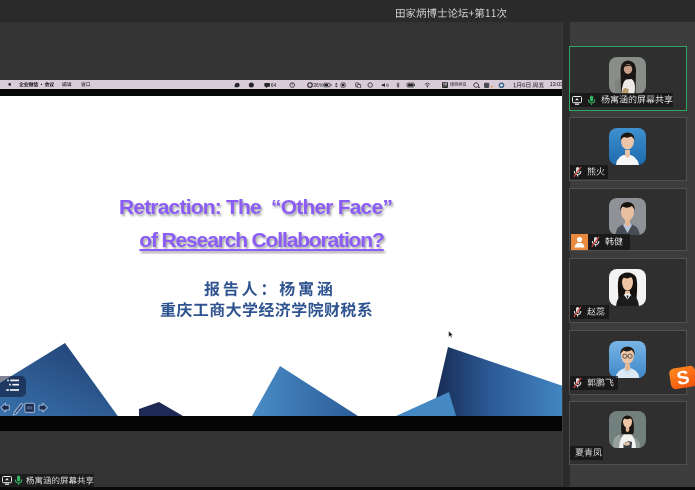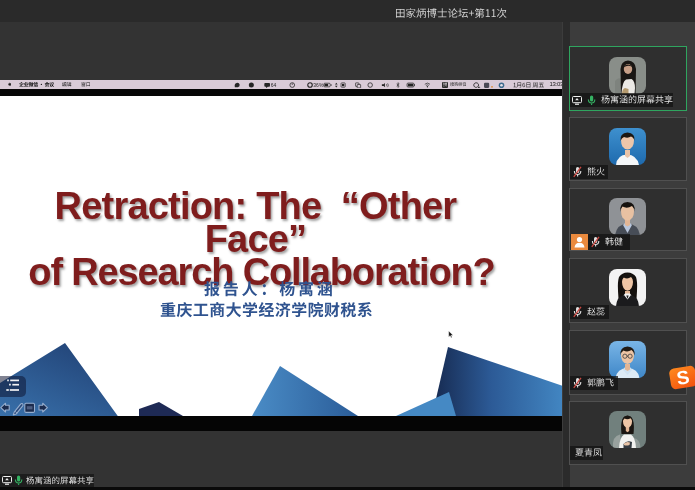--- a/index.html
+++ b/index.html
@@ -108,23 +108,23 @@
           <path d="M88 0H490V-76H343V-733H273C233 -710 186 -693 121 -681V-623H252V-76H88Z M745 -787V-479C745 -318 729 -115 567 27C584 37 613 65 624 81C722 -5 772 -118 797 -232H1280V-32C1280 -10 1273 -3 1249 -2C1226 -1 1145 0 1062 -3C1075 18 1089 53 1094 76C1201 76 1268 75 1307 61C1344 48 1359 23 1359 -31V-787ZM821 -714H1280V-546H821ZM821 -475H1280V-305H810C818 -364 821 -422 821 -475Z M1823 13C1937 13 2034 -83 2034 -225C2034 -379 1954 -455 1830 -455C1773 -455 1709 -422 1664 -367C1668 -594 1751 -671 1853 -671C1897 -671 1941 -649 1969 -615L2021 -671C1980 -715 1925 -746 1849 -746C1707 -746 1578 -637 1578 -350C1578 -108 1683 13 1823 13ZM1666 -294C1714 -362 1770 -387 1815 -387C1904 -387 1947 -324 1947 -225C1947 -125 1893 -59 1823 -59C1731 -59 1676 -142 1666 -294Z M2313 -352H2812V-71H2313ZM2313 -426V-697H2812V-426ZM2236 -772V69H2313V4H2812V64H2892V-772Z M3399 -792V-468C3399 -313 3389 -108 3284 38C3301 47 3331 71 3344 86C3457 -69 3473 -302 3473 -468V-722H4056V-15C4056 2 4049 8 4031 9C4014 10 3952 11 3887 8C3898 27 3909 60 3912 79C4002 79 4056 78 4087 66C4119 54 4131 32 4131 -15V-792ZM3718 -702V-615H3539V-555H3718V-457H3514V-395H4004V-457H3790V-555H3979V-615H3790V-702ZM3563 -311V8H3632V-48H3952V-311ZM3632 -250H3882V-108H3632Z M4409 -451V-378H4597C4577 -258 4556 -141 4536 -49H4290V25H5180V-49H4976C4991 -180 5006 -338 5013 -449L4955 -455L4941 -451H4688L4722 -669H5109V-743H4354V-669H4640C4631 -601 4620 -526 4609 -451ZM4618 -49C4636 -140 4657 -257 4677 -378H4929C4922 -285 4910 -156 4897 -49Z" fill="#1a1a1a"></path>
         </g>
       </svg>
     </div>
   <div class="abs" style="left:549.5px;top:1.3px;font-size:6px;color:#1a1a1a;letter-spacing:-0.3px;font-family:'Liberation Sans',sans-serif;">13:03</div>
 </div>
 
 <div class="abs" style="left:0;top:89px;width:563px;height:7px;background:#060606;"></div>
 
 <div id="slide" class="abs" style="left:0;top:96px;width:563px;height:320px;background:#ffffff;overflow:hidden;">
-  <div class="abs" style="left:0;top:94px;width:511px;text-align:center;font-weight:bold;font-size:38px;line-height:33px;color:#7f1d1d;text-shadow:1.5px 2px 2.5px rgba(0,0,0,0.38);">
+  <div class="abs" style="left:0;top:94px;width:511px;text-align:center;font-weight:bold;font-size:21px;line-height:33px;color:#8b5cf6;text-shadow:1.5px 2px 2.5px rgba(0,0,0,0.38);">
     <div style="letter-spacing:-0.8px;">Retraction: The&nbsp; “Other Face”</div>
-    <div style="letter-spacing:-1.15px;margin-left:12px;">of Research Collaboration?</div>
+    <div style="letter-spacing:-1.15px;margin-left:12px;text-decoration:underline;">of Research Collaboration?</div>
   </div>
   <div class="abs" style="left:0;top:185px;width:533px;">
     <div style="display:flex;justify-content:center;margin-left:7px;">
         <svg width="131.6" height="17.3" viewBox="0 0 131.6 17.3" style="display:block;">
           <g transform="translate(0,13.76) scale(0.016000)">
             <path d="M535 -358C568 -263 610 -177 664 -104C626 -66 581 -34 529 -7V-358ZM649 -358H805C790 -300 768 -247 738 -199C702 -247 672 -301 649 -358ZM410 -814V86H529V22C552 43 575 71 589 93C647 63 697 27 741 -16C785 26 835 62 892 89C911 57 947 10 975 -14C917 -37 865 -70 819 -111C882 -203 923 -316 943 -446L866 -469L845 -465H529V-703H793C789 -644 784 -616 774 -606C765 -597 754 -596 735 -596C713 -596 658 -597 600 -602C616 -576 630 -534 631 -504C693 -502 753 -501 787 -504C824 -507 855 -514 879 -540C902 -566 913 -629 917 -770C918 -784 919 -814 919 -814ZM164 -850V-659H37V-543H164V-373C112 -360 64 -350 24 -342L50 -219L164 -248V-46C164 -29 158 -25 141 -24C126 -24 76 -24 29 -26C45 7 61 57 66 88C145 89 199 86 237 67C274 48 286 17 286 -45V-280L392 -309L377 -426L286 -403V-543H382V-659H286V-850Z M1396 -847C1361 -739 1299 -628 1226 -561C1256 -547 1311 -516 1336 -497C1364 -528 1392 -567 1419 -610H1637V-495H1233V-384H2118V-495H1764V-610H2057V-720H1764V-850H1637V-720H1477C1492 -752 1505 -785 1516 -818ZM1348 -312V93H1471V44H1893V90H2021V-312ZM1471 -67V-202H1893V-67Z M2771 -848C2767 -678 2786 -228 2378 -10C2418 17 2457 56 2478 88C2687 -35 2793 -217 2848 -394C2905 -221 3017 -24 3240 82C3257 48 3291 7 3328 -22C2979 -178 2916 -553 2902 -689C2906 -751 2908 -805 2909 -848Z M3775 -469C3828 -469 3870 -509 3870 -563C3870 -618 3828 -658 3775 -658C3722 -658 3680 -618 3680 -563C3680 -509 3722 -469 3775 -469ZM3775 8C3828 8 3870 -32 3870 -86C3870 -141 3828 -181 3775 -181C3722 -181 3680 -141 3680 -86C3680 -32 3722 8 3775 8Z M4853 -850V-663H4740V-552H4847C4823 -432 4777 -291 4723 -212C4742 -180 4768 -126 4778 -91C4806 -137 4831 -201 4853 -272V89H4965V-391C4985 -349 5004 -305 5015 -275L5089 -360C5072 -391 4992 -512 4965 -547V-552H5063V-663H4965V-850ZM5123 -411C5132 -421 5174 -426 5213 -426H5217C5177 -326 5107 -240 5020 -186C5045 -171 5089 -139 5109 -121C5201 -190 5283 -298 5329 -426H5393C5336 -227 5226 -73 5065 18C5091 34 5136 67 5155 85C5317 -22 5436 -196 5504 -426H5539C5524 -171 5503 -68 5479 -42C5468 -29 5459 -26 5443 -26C5424 -26 5389 -26 5351 -30C5369 1 5382 49 5384 81C5429 84 5473 84 5502 79C5534 73 5558 64 5582 32C5619 -13 5641 -143 5661 -486C5663 -502 5664 -539 5664 -539H5323C5412 -596 5507 -667 5595 -747L5511 -815L5480 -804H5076V-691H5349C5278 -634 5209 -589 5183 -573C5144 -549 5106 -527 5074 -522C5091 -493 5115 -436 5123 -411Z M6165 -443H6314V-401H6165ZM6425 -443H6582V-401H6425ZM6165 -558H6314V-517H6165ZM6425 -558H6582V-517H6425ZM6292 -834C6301 -817 6309 -797 6317 -777H5948V-586H6056V-674H6692V-637H6057V-322H6314V-281H5988V90H6102V-183H6314V-121L6131 -117L6138 -18C6246 -22 6393 -28 6536 -36L6547 -5L6633 -36C6619 -76 6587 -137 6556 -183H6656V-18C6656 -8 6652 -5 6640 -5C6630 -3 6593 -3 6559 -5C6572 21 6586 58 6590 88C6650 88 6695 87 6728 72C6762 57 6771 32 6771 -17V-281H6425V-322H6693V-586H6807V-777H6452C6441 -805 6426 -835 6412 -860ZM6472 -159 6492 -126 6425 -124V-183H6541Z M7126 -750C7176 -722 7246 -679 7278 -650L7350 -746C7315 -773 7243 -812 7195 -837ZM7075 -473C7126 -446 7199 -404 7233 -377L7300 -475C7263 -501 7190 -539 7140 -562ZM7617 -611V-429C7597 -463 7562 -505 7532 -535L7457 -491C7492 -453 7530 -400 7545 -364L7617 -409V-375C7554 -333 7493 -292 7448 -265V-622H7332V-244L7237 -309C7197 -197 7144 -78 7105 -3L7214 62C7255 -30 7297 -138 7332 -237V49H7879V87H7991V-617H7879V-480L7803 -539C7784 -505 7754 -462 7725 -424V-569C7807 -619 7886 -687 7943 -752L7869 -807L7846 -801H7386V-692H7734C7698 -661 7656 -632 7617 -611ZM7879 -221V-55H7448V-243L7491 -172C7530 -199 7573 -232 7617 -265V-186C7617 -175 7613 -173 7602 -172C7591 -172 7554 -172 7522 -173C7534 -146 7548 -105 7551 -77C7610 -77 7654 -78 7685 -94C7717 -110 7725 -136 7725 -184V-274C7767 -238 7805 -199 7827 -170ZM7879 -260C7852 -289 7815 -322 7777 -352C7809 -387 7845 -431 7879 -470Z" fill="#2f538f"></path>
           </g>
         </svg>
       </div>
     <div style="display:flex;justify-content:center;margin-top:3.3px;">

